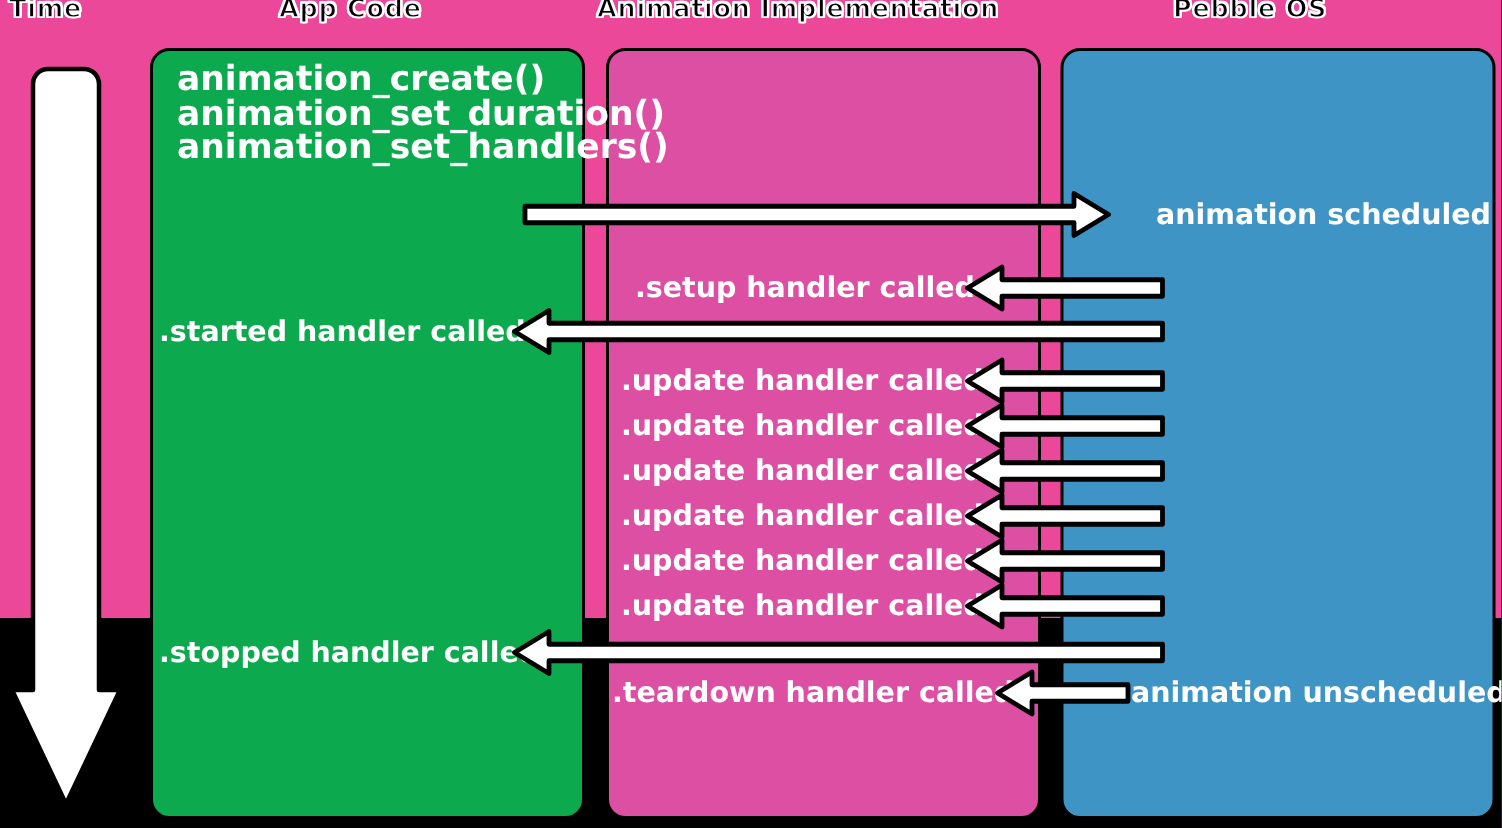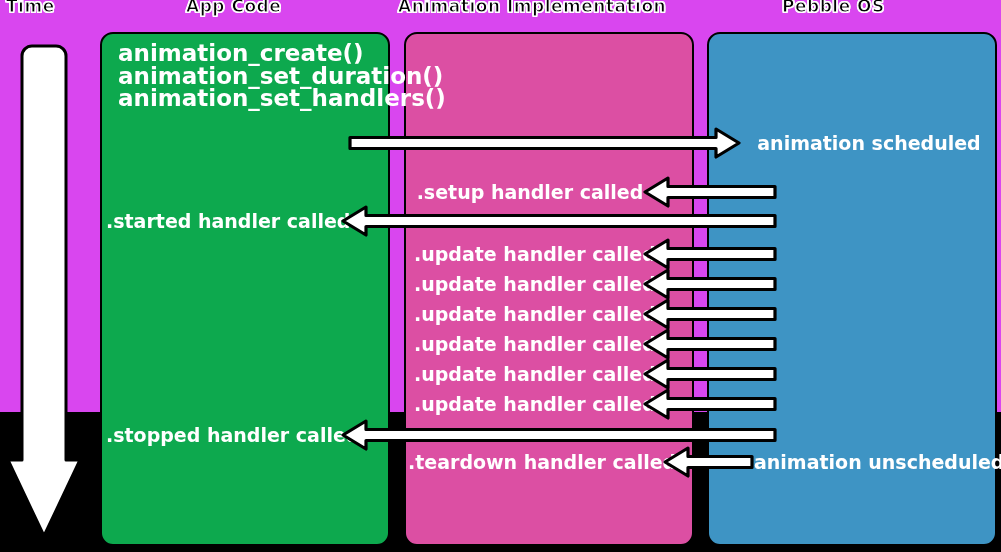--- a/index.html
+++ b/index.html
@@ -10,21 +10,21 @@
   body {
     width: 1001px;
     height: 552px;
     overflow: hidden;
     font-family: "DejaVu Sans", sans-serif;
   }
   #stage {
     position: relative;
     width: 1001px;
     height: 412px;
-    background: #d946ef;
+    background: #ec4899;
   }
 
   
   .col-title {
     position: absolute;
     top: -6px;
     font-size: 17px;
     font-weight: 700;
     letter-spacing: 0.5px;
     color: #000000;
@@ -66,21 +66,21 @@
   .msg {
     position: absolute;
     height: 30px;
     line-height: 30px;
     font-size: 19px;
     font-weight: 700;
     color: #ffffff;
     white-space: nowrap;
   }
   .msg.right-al { text-align: right; }
-  .msg.left-al  { text-align: center; }
+  .msg.left-al  { text-align: right; }
 
   
   #call-list {
     position: absolute;
     left: 118px;
     top: 42px;
     width: 264px;
     font-size: 23px;
     font-weight: 700;
     color: #ffffff;

